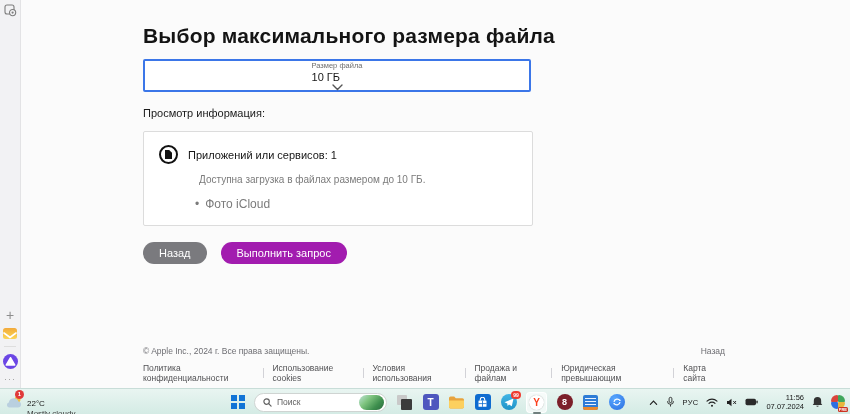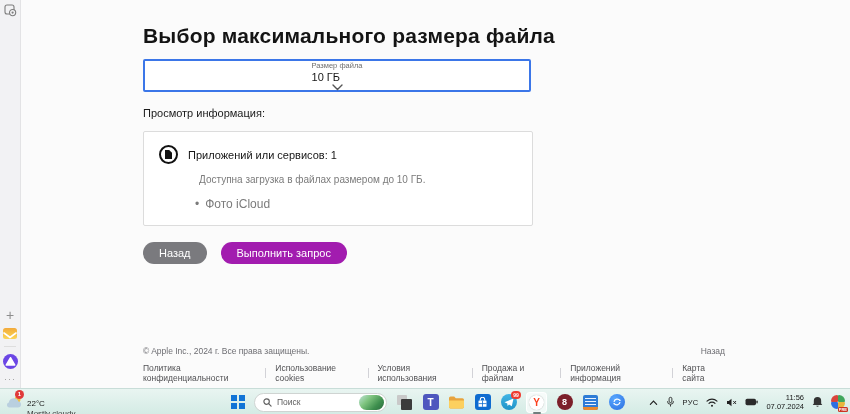--- a/index.html
+++ b/index.html
@@ -172,21 +172,21 @@
   </div>
   <div class="footer-links">
     <span class="footer-link">Политика конфиденциальности</span>
     <span class="link-sep"></span>
     <span class="footer-link">Использование cookies</span>
     <span class="link-sep"></span>
     <span class="footer-link">Условия использования</span>
     <span class="link-sep"></span>
     <span class="footer-link">Продажа и файлам</span>
     <span class="link-sep"></span>
-    <span class="footer-link">Приложений информация</span>
+    <span class="footer-link">Юридическая превышающим</span>
     <span class="link-sep"></span>
     <span class="footer-link">Карта сайта</span>
   </div>
 </div>
 
 <div class="taskbar">
 
   <div class="weather">
     <span class="cloud-wrap">
       <svg width="18" height="13" viewBox="0 0 18 13">

